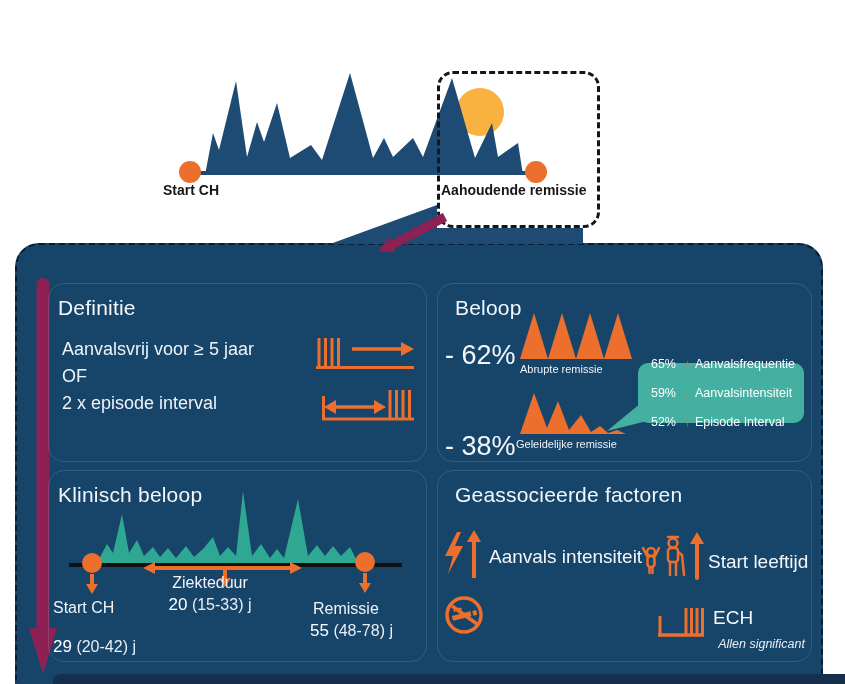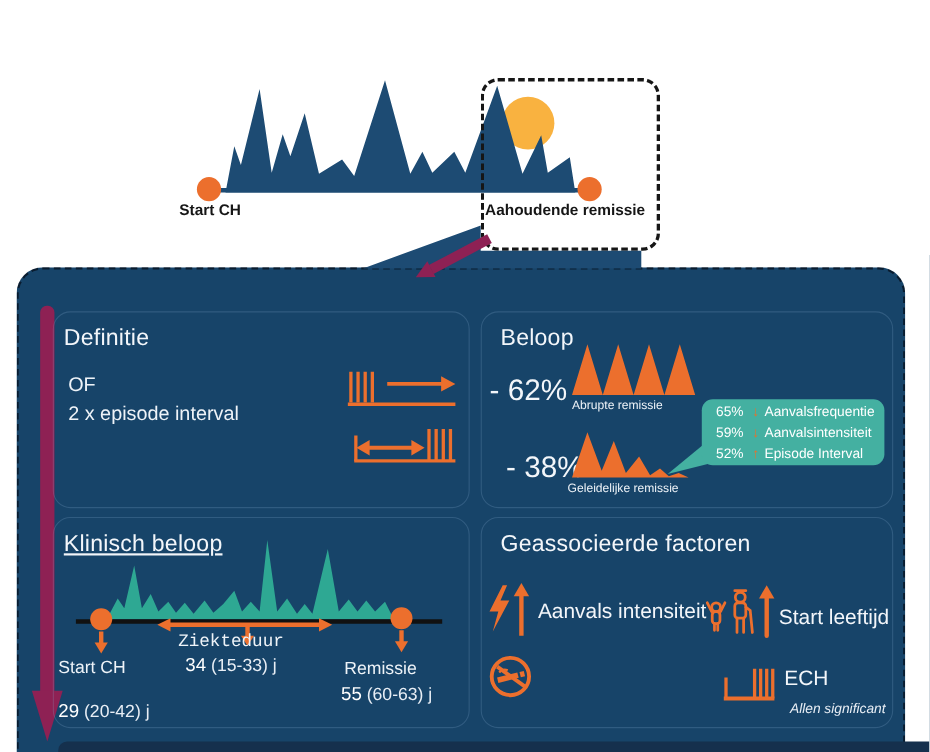--- a/index.html
+++ b/index.html
@@ -35,21 +35,21 @@
   .card-klin{left:48px;top:470px;width:377px;height:190px;}
   .card-fact{left:437px;top:470px;width:373px;height:190px;}
   .sec-title{font-size:21px;font-weight:400;color:#f3f6fa;letter-spacing:.2px;}
   .def-body{font-size:18px;line-height:27px;color:#eef3f8;}
   .pct{font-size:27px;color:#f3f6fa;}
   .chart-label{font-size:11px;color:#eef3f8;}
   .bubble{
     left:638px;top:363px;width:166px;height:60px;
     background:#44b0a1;border-radius:10px;
     display:flex;flex-direction:column;justify-content:center;
-    padding:2px 8px;box-sizing:border-box;gap:1px;
+    padding:2px 8px;box-sizing:border-box;gap:11px;
   }
   .bub-row{display:flex;align-items:center;font-size:12.5px;line-height:18px;color:#ffffff;}
   .bub-pct{width:30px;text-align:right;margin-right:5px;}
   .bub-arrow{color:#e8702c;font-weight:700;width:12px;text-align:center;margin-right:2px;}
   .klin-label{font-size:16px;color:#eef3f8;}
   .klin-val{font-size:17px;color:#ffffff;}
   .klin-range{font-size:16px;color:#e8eef5;}
   .fact-label{font-size:19px;color:#f3f6fa;}
   .footnote{font-size:12.5px;font-style:italic;color:#e8eef5;text-align:right;}
   .center{text-align:center;}
@@ -84,20 +84,21 @@
     <polygon points="1,352 29,352 15,398" fill="#8e2154"></polygon>
   </svg>
 
   <div class="abs card card-def"></div>
   <div class="abs card card-beloop"></div>
   <div class="abs card card-klin"></div>
   <div class="abs card card-fact"></div>
 
   <div class="abs sec-title" style="left:58px;top:296px;">Definitie</div>
   <div class="abs def-body" style="left:62px;top:336px;">
+    <div>Aanvalsvrij voor ≥ 5 jaar</div>
     <div>OF</div>
     <div>2 x episode interval</div>
   </div>
   <svg class="abs" style="left:316px;top:336px;" width="100" height="36" viewBox="0 0 100 36" stroke="#ec6f2d">
     <line x1="3" y1="2" x2="3" y2="30" stroke-width="3"></line>
       <line x1="9.5" y1="2" x2="9.5" y2="30" stroke-width="3"></line>
     <line x1="16" y1="2" x2="16" y2="30" stroke-width="3"></line>
       <line x1="22.5" y1="2" x2="22.5" y2="30" stroke-width="3"></line>
     <line x1="0" y1="31.5" x2="98" y2="31.5" stroke-width="3"></line>
     <line x1="36" y1="13" x2="86" y2="13" stroke-width="3.5"></line>
@@ -114,21 +115,21 @@
     <line x1="83" y1="6" x2="83" y2="35" stroke-width="3"></line>
       <line x1="89.5" y1="6" x2="89.5" y2="35" stroke-width="3"></line>
   </svg>
 
   <div class="abs sec-title" style="left:455px;top:296px;">Beloop</div>
   <div class="abs pct" style="left:445px;top:340px;">- 62%</div>
   <svg class="abs" style="left:520px;top:309px;" width="113" height="52" viewBox="0 0 113 52">
     <path d="M0,50 L14,4 L28,50 L42,4 L56,50 L70,4 L84,50 L98,4 L112,50 Z" fill="#ec6f2d"></path>
   </svg>
   <div class="abs chart-label" style="left:520px;top:363px;">Abrupte remissie</div>
-  <div class="abs pct" style="left:445px;top:410px;margin-left:15px;">- 38%</div>
+  <div class="abs pct" style="left:445px;top:431px;">- 38%</div>
   <svg class="abs" style="left:520px;top:390px;" width="113" height="46" viewBox="0 0 113 46">
     <path d="M0,44 L14,3 L27,38 L38,11 L49,40 L61,25 L71,42 L80,36 L88,43 L97,40 L106,44 Z" fill="#ec6f2d"></path>
   </svg>
   <div class="abs chart-label" style="left:516px;top:438px;">Geleidelijke remissie</div>
 
   <svg class="abs" style="left:602px;top:393px;" width="48" height="42" viewBox="0 0 48 42">
     <polygon points="45,5 45,28 5,38" fill="#44b0a1"></polygon>
   </svg>
   <div class="abs bubble">
     <div class="bub-row">
@@ -141,50 +142,50 @@
       <span class="bub-arrow">↓</span>
       <span>Aanvalsintensiteit</span>
     </div>
     <div class="bub-row">
       <span class="bub-pct">52%</span>
       <span class="bub-arrow">↑</span>
       <span>Episode Interval</span>
     </div>
   </div>
 
-  <div class="abs sec-title" style="left:58px;top:483px;text-decoration:underline;">Klinisch beloop</div>
+  <div class="abs sec-title" style="left:58px;top:483px;">Klinisch beloop</div>
   <svg class="abs" style="left:55px;top:478px;" width="355" height="120" viewBox="0 0 355 120">
     <polygon fill="#2ea893" points="42,85 52,66 58,75 67,36 74,75 82,62 89,78 98,69 105,79 113,70 121,80 131,68 139,79 148,71 158,59 165,78 173,69 181,78 188,13 197,78 206,66 215,80 222,71 229,80 243,21 253,78 262,67 270,78 278,68 286,78 295,69 303,85"></polygon>
     <line x1="14" y1="87" x2="347" y2="87" stroke="#111111" stroke-width="4"></line>
     <line x1="98" y1="90" x2="237" y2="90" stroke="#ec6f2d" stroke-width="4"></line>
     <polygon points="100,84 100,96 88,90" fill="#ec6f2d"></polygon>
     <polygon points="235,84 235,96 247,90" fill="#ec6f2d"></polygon>
     <line x1="170" y1="92" x2="170" y2="101" stroke="#ec6f2d" stroke-width="4"></line>
     <polygon points="164,100 176,100 170,109" fill="#ec6f2d"></polygon>
     <circle cx="37" cy="85" r="10" fill="#ec6f2d"></circle>
     <line x1="37" y1="96" x2="37" y2="108" stroke="#ec6f2d" stroke-width="4"></line>
     <polygon points="31,106 43,106 37,116" fill="#ec6f2d"></polygon>
     <circle cx="310" cy="84" r="10" fill="#ec6f2d"></circle>
     <line x1="310" y1="95" x2="310" y2="107" stroke="#ec6f2d" stroke-width="4"></line>
     <polygon points="304,105 316,105 310,115" fill="#ec6f2d"></polygon>
   </svg>
-  <div class="abs klin-label center" style="left:150px;top:574px;width:120px;font-family:Liberation Mono, monospace;">Ziekteduur</div>
+  <div class="abs klin-label center" style="left:150px;top:574px;width:120px;">Ziekteduur</div>
   <div class="abs center" style="left:140px;top:595px;width:140px;">
-    <span class="klin-val">34</span>
+    <span class="klin-val">20</span>
     <span class="klin-range">(15-33) j</span>
   </div>
   <div class="abs klin-label" style="left:53px;top:599px;">Start CH</div>
   <div class="abs" style="left:53px;top:637px;">
     <span class="klin-val">29</span>
     <span class="klin-range">(20-42) j</span>
   </div>
   <div class="abs klin-label" style="left:313px;top:600px;">Remissie</div>
   <div class="abs" style="left:310px;top:621px;">
     <span class="klin-val">55</span>
-    <span class="klin-range">(60-63) j</span>
+    <span class="klin-range">(48-78) j</span>
   </div>
 
   <div class="abs sec-title" style="left:455px;top:483px;">Geassocieerde factoren</div>
 
   <svg class="abs" style="left:443px;top:528px;" width="40" height="54" viewBox="0 0 40 54">
     <path d="M14,4 L2,28 L10,28 L5,46 L20,18 L12,18 L18,4 Z" fill="#ec6f2d"></path>
     <line x1="31" y1="50" x2="31" y2="10" stroke="#ec6f2d" stroke-width="4"></line>
     <polygon points="24,14 38,14 31,2" fill="#ec6f2d"></polygon>
   </svg>
   <div class="abs fact-label" style="left:489px;top:546px;">Aanvals intensiteit</div>

